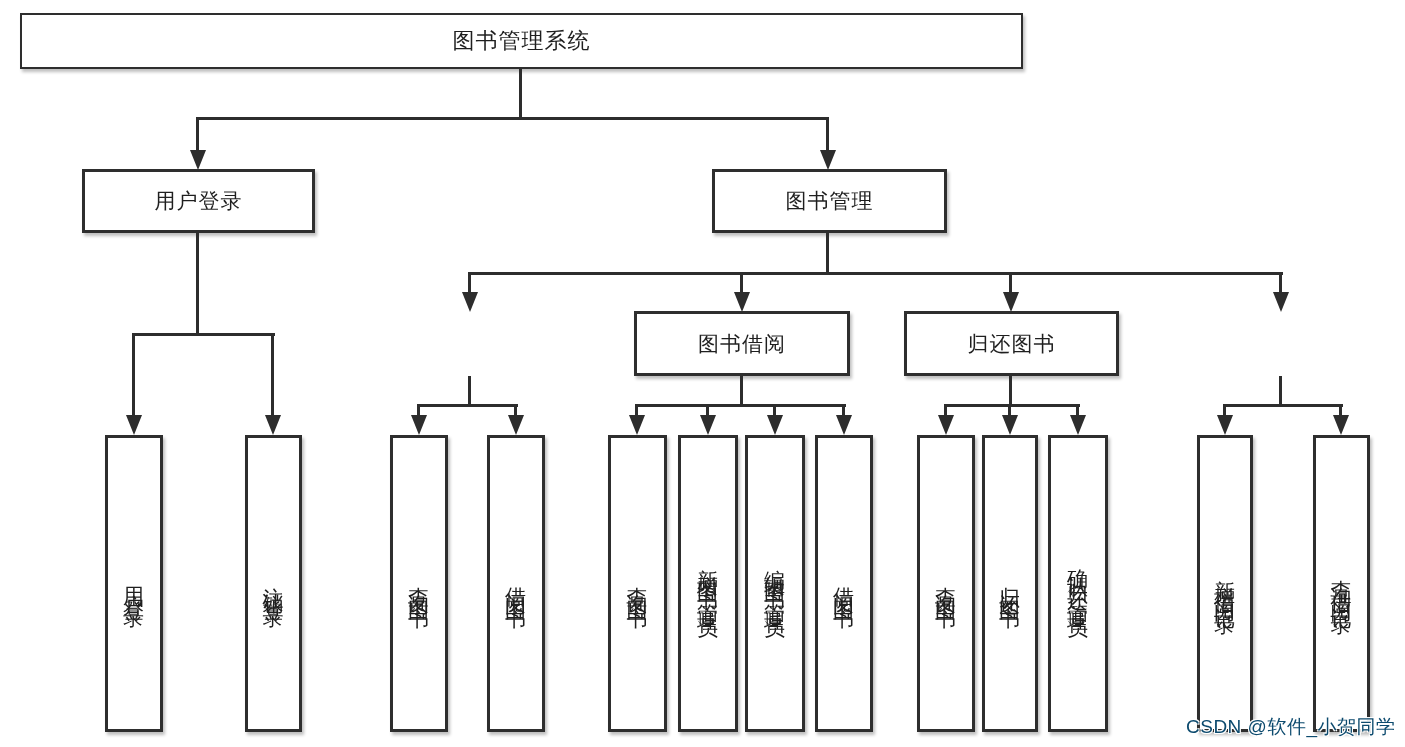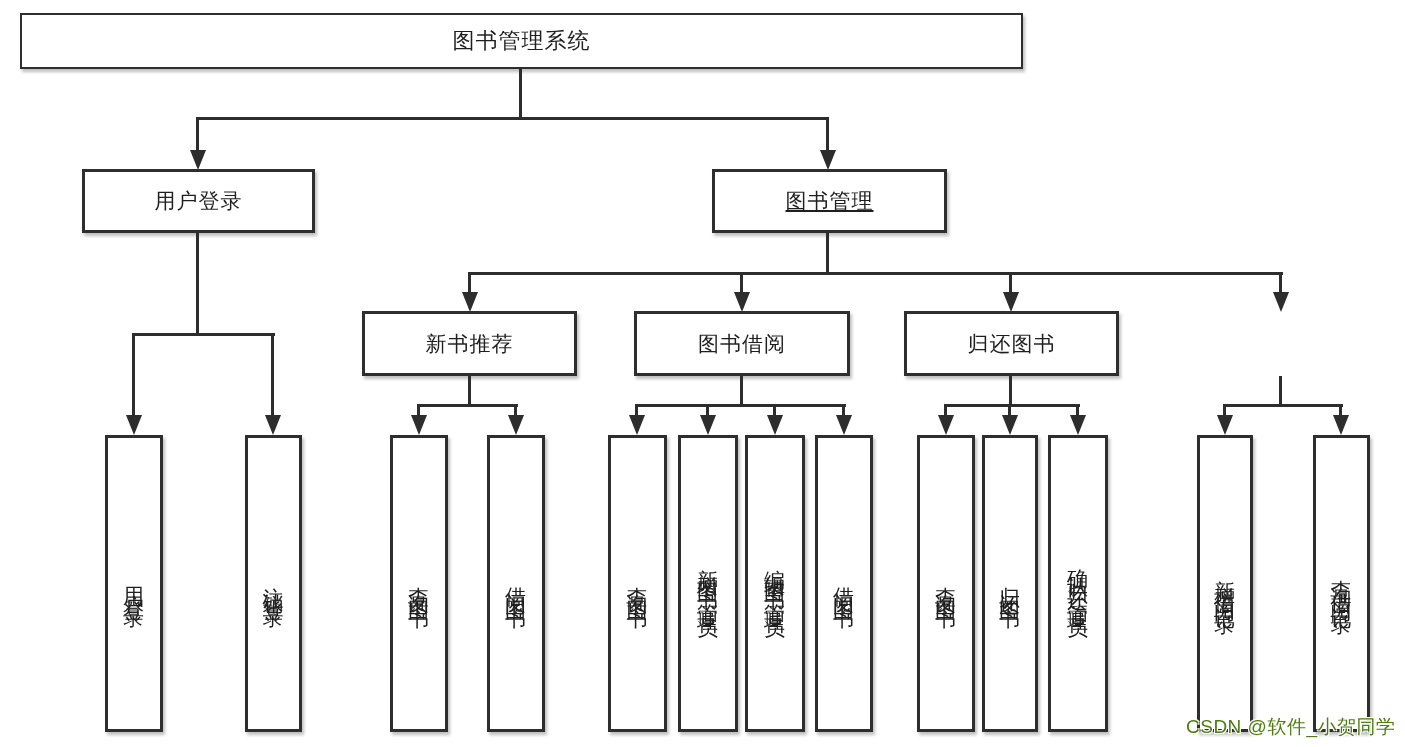--- a/index.html
+++ b/index.html
@@ -20,21 +20,21 @@
     font-size:21px;letter-spacing:7px;line-height:1;
   }
   .vline{position:absolute;width:3px;background:#2d2d2d;}
   .hline{position:absolute;height:3px;background:#2d2d2d;}
   .arrow{
     position:absolute;width:0;height:0;
     border-left:8px solid transparent;border-right:8px solid transparent;
     border-top:20px solid #2d2d2d;
   }
   .watermark{
-    position:absolute;left:1186px;top:714px;font-size:19px;color:#4d7c0f;
+    position:absolute;left:1186px;top:714px;font-size:19px;color:#0c4a6e;
     letter-spacing:0.5px;z-index:5;
     text-shadow:1px 1px 0 #ffffff,-1px -1px 0 #ffffff,1px -1px 0 #ffffff,-1px 1px 0 #ffffff;
   }
 </style>
 </head>
 <body>
 
 <div class="canvas">
 
   <div class="box hbox root" style="left:20px;top:13px;width:1003px;height:56px;">
@@ -44,21 +44,21 @@
   <div class="vline" style="left:519px;top:69px;height:51px;"></div>
   <div class="hline" style="left:196px;top:117px;width:633px;"></div>
   <div class="vline" style="left:196px;top:117px;height:37px;"></div>
   <div class="arrow" style="left:190px;top:150px;"></div>
   <div class="vline" style="left:826px;top:117px;height:37px;"></div>
   <div class="arrow" style="left:820px;top:150px;"></div>
 
   <div class="box hbox" style="left:82px;top:169px;width:233px;height:64px;">
     <span>用户登录</span>
   </div>
-  <div class="box hbox" style="left:712px;top:169px;width:235px;height:64px;text-decoration:underline;">
+  <div class="box hbox" style="left:712px;top:169px;width:235px;height:64px;">
     <span>图书管理</span>
   </div>
 
   <div class="vline" style="left:196px;top:233px;height:103px;"></div>
   <div class="hline" style="left:132px;top:333px;width:143px;"></div>
   <div class="vline" style="left:132px;top:333px;height:85px;"></div>
   <div class="arrow" style="left:126px;top:415px;"></div>
   <div class="vline" style="left:271px;top:333px;height:85px;"></div>
   <div class="arrow" style="left:265px;top:415px;"></div>
 
@@ -66,23 +66,20 @@
   <div class="hline" style="left:468px;top:272px;width:815px;"></div>
   <div class="vline" style="left:468px;top:272px;height:24px;"></div>
   <div class="arrow" style="left:462px;top:292px;"></div>
   <div class="vline" style="left:740px;top:272px;height:24px;"></div>
   <div class="arrow" style="left:734px;top:292px;"></div>
   <div class="vline" style="left:1009px;top:272px;height:24px;"></div>
   <div class="arrow" style="left:1003px;top:292px;"></div>
   <div class="vline" style="left:1279px;top:272px;height:24px;"></div>
   <div class="arrow" style="left:1273px;top:292px;"></div>
 
-  <div class="box hbox" style="left:362px;top:311px;width:215px;height:65px;">
-    <span>新书推荐</span>
-  </div>
   <div class="box hbox" style="left:634px;top:311px;width:216px;height:65px;font-family:Liberation Serif, serif;">
     <span>图书借阅</span>
   </div>
   <div class="box hbox" style="left:904px;top:311px;width:215px;height:65px;">
     <span>归还图书</span>
   </div>
 
   <div class="vline" style="left:468px;top:376px;height:31px;"></div>
   <div class="hline" style="left:417px;top:404px;width:101px;"></div>
   <div class="vline" style="left:417px;top:404px;height:14px;"></div>

